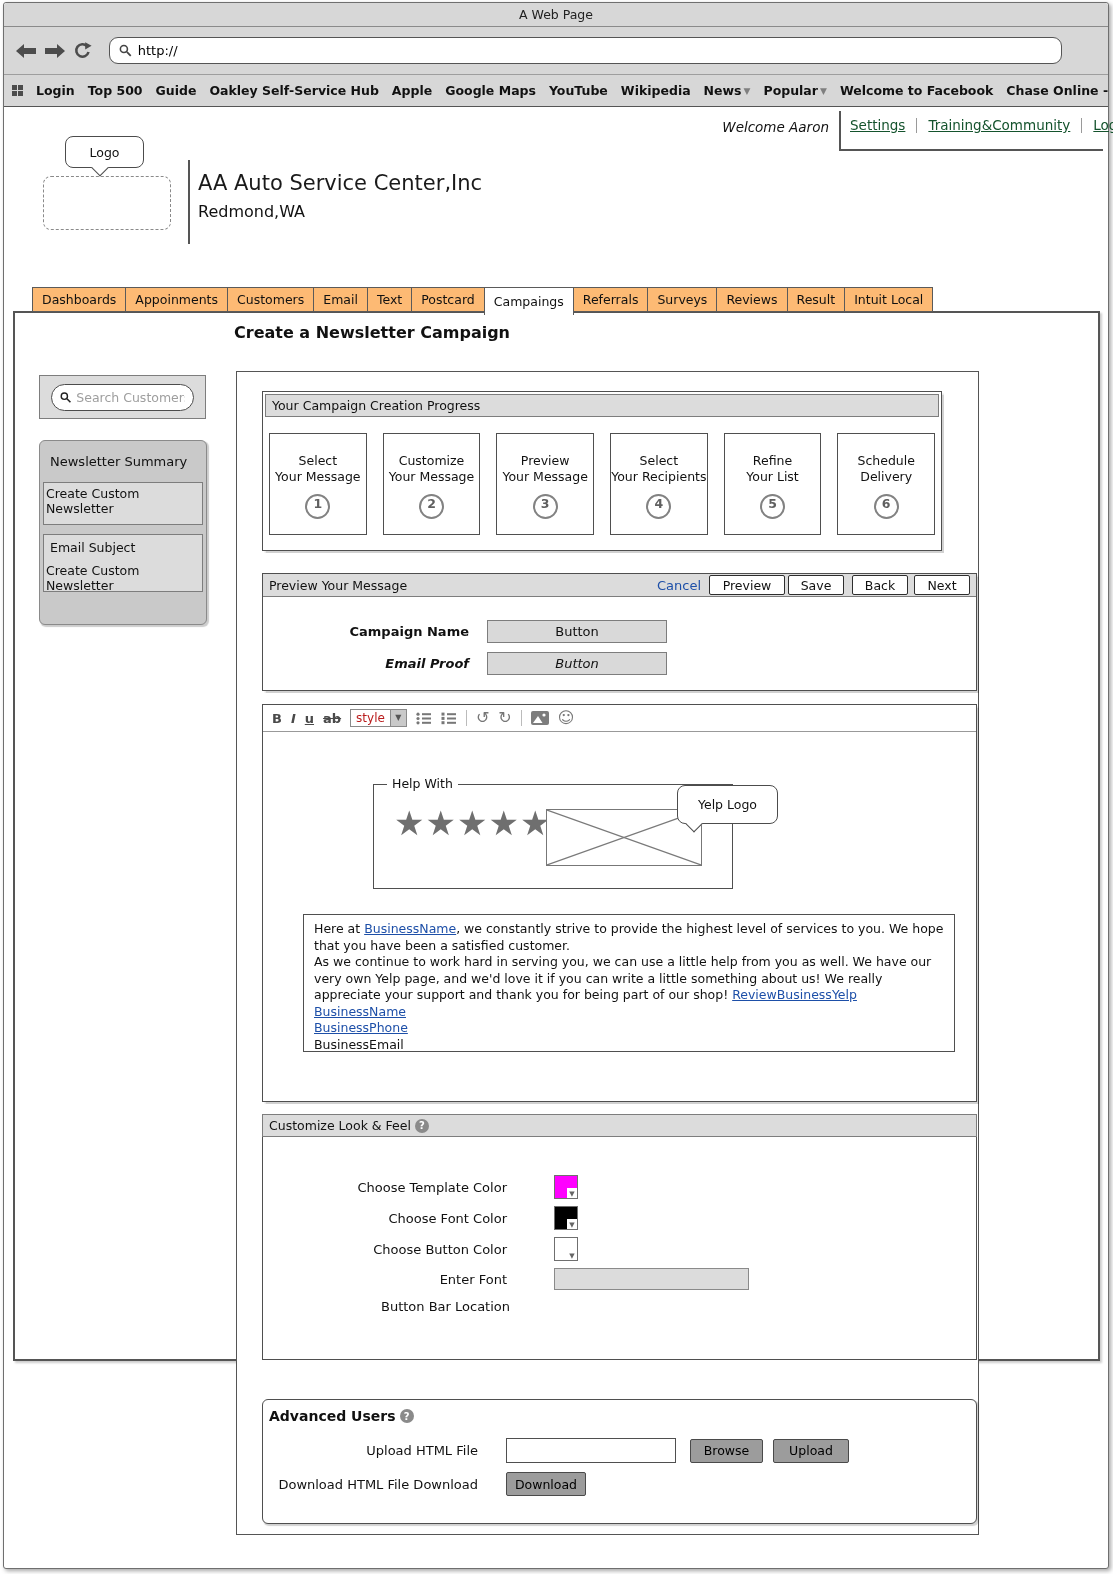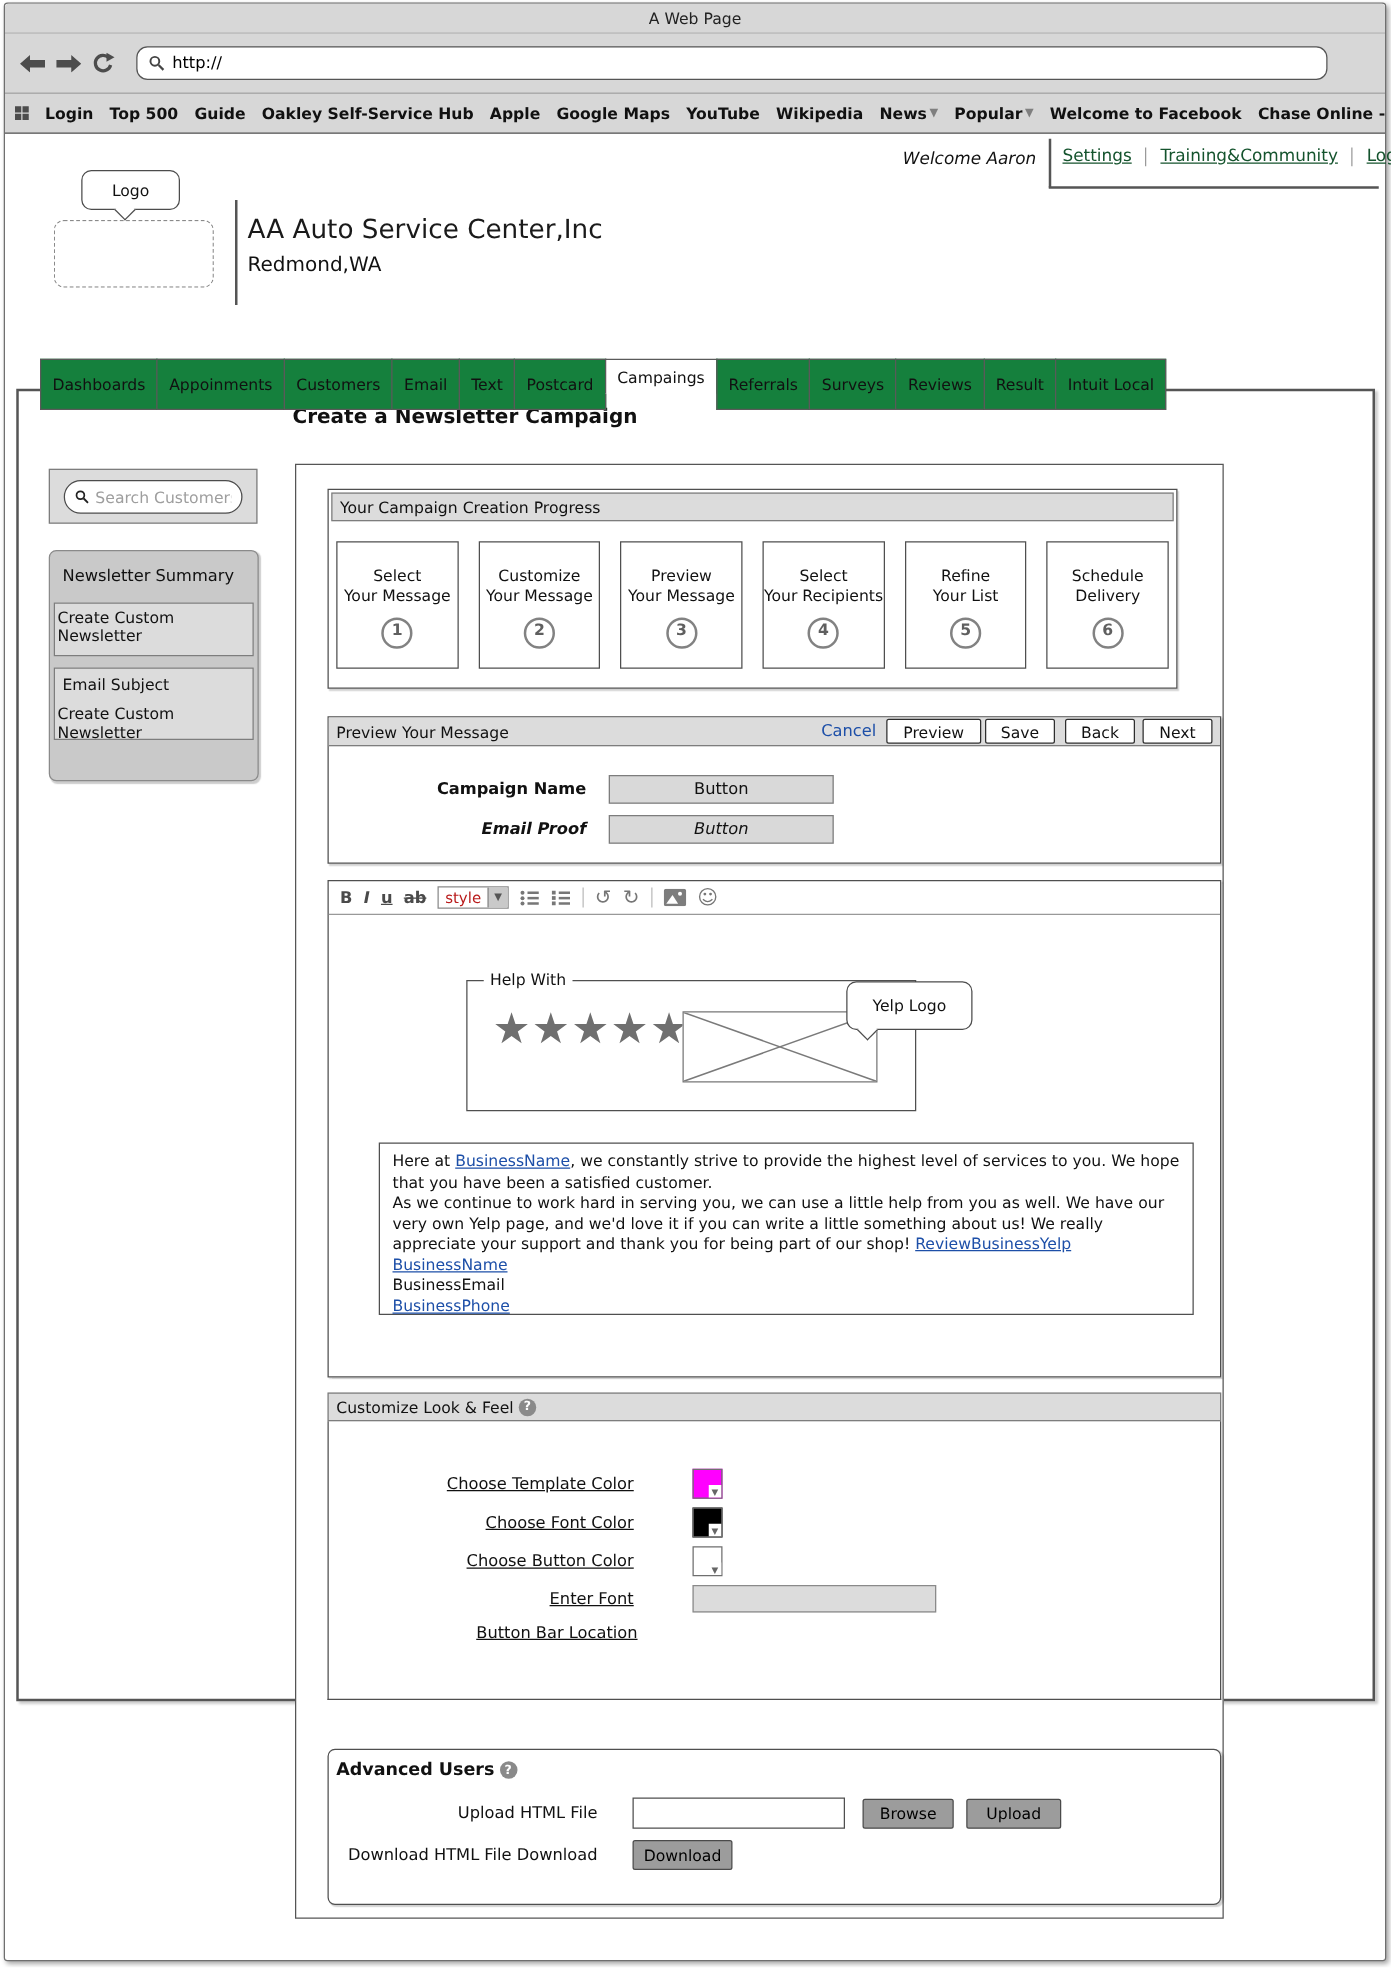--- a/index.html
+++ b/index.html
@@ -35,21 +35,21 @@
   .callout { background:#fff; border:1.4px solid #4c4c4c; border-radius:8px; text-align:center;
              font-size:12.5px; position:absolute; display:flex; align-items:center; justify-content:center; }
   .tail { position:absolute; width:12px; height:12px; background:#fff;
           border-left:1.4px solid #4c4c4c; border-bottom:1.4px solid #4c4c4c; transform:rotate(-45deg); }
   .dashedbox { border:1.6px dashed #8a8a8a; border-radius:8px; }
   .company { font-size:21px; color:#1a1a1a; }
   .city { font-size:16px; }
 
   
   .tabs { position:absolute; left:29px; top:284px; display:flex; z-index:3; }
-  .tab { height:41px; padding:0 9px; background:#15803d; border:1px solid #5a5a5a; margin-left:-1px;
+  .tab { height:25px; padding:0 9px; background:#fdba74; border:1px solid #5a5a5a; margin-left:-1px;
          display:flex; align-items:center; font-size:12.5px; cursor:pointer; white-space:nowrap; }
   .tab.active { background:#fff; height:28px; border-bottom:none; }
   .content { position:absolute; left:9px; top:308px; width:1087px; height:1050px;
              border:2px solid #555; background:#fff; box-shadow:2px 2px 2px rgba(0,0,0,.2); }
   .page-title { position:absolute; left:219px; top:10px; font-size:16px; font-weight:bold; }
 
   
   .searchbox { position:absolute; left:24px; top:62px; width:167px; height:44px; background:#dcdcdc;
                border:1px solid #7d7d7d; display:flex; align-items:center; justify-content:center; }
   .pill { width:143px; height:27px; background:#fff; border:1.5px solid #4c4c4c; border-radius:14px;
@@ -382,31 +382,31 @@
           </div>
 
           <div class="msgbox" style="left:40px; top:182px; width:652px; height:138px;">
             <div>
               <span>Here at </span><span class="lnk">BusinessName</span><span>, we constantly strive to provide the highest level of services to you. We hope that you have been a satisfied customer.</span>
             </div>
             <div>
               <span>As we continue to work hard in serving you, we can use a little help from you as well. We have our very own Yelp page, and we'd love it if you can write a little something about us! We really appreciate your support and thank you for being part of our shop! </span><span class="lnk">ReviewBusinessYelp</span>
             </div>
             <div><span class="lnk">BusinessName</span></div>
+            <div><span class="lnk">BusinessPhone</span></div>
             <div><span>BusinessEmail</span></div>
-            <div><span class="lnk">BusinessPhone</span></div>
           </div>
         </div>
       </div>
 
       <div class="sect-hdr" style="position:absolute; left:25px; top:742px; width:715px; border:1px solid #7d7d7d;">
         <span>Customize Look &amp; Feel</span>
         <span class="help-ico">?</span>
       </div>
-      <div style="position:absolute; left:25px; top:765px; width:715px; height:223px; border:1px solid #4f4f4f; border-top:none; padding-top:38px;text-decoration:underline;">
+      <div style="position:absolute; left:25px; top:765px; width:715px; height:223px; border:1px solid #4f4f4f; border-top:none; padding-top:38px;">
         <div class="cz-row">
           <span class="cz-lbl">Choose Template Color</span>
           <span class="swatch" style="background: rgb(255, 0, 255);">
             <span class="corner">
                 <span>▼</span>
               </span>
           </span>
         </div>
         <div class="cz-row">
           <span class="cz-lbl">Choose Font Color</span>

